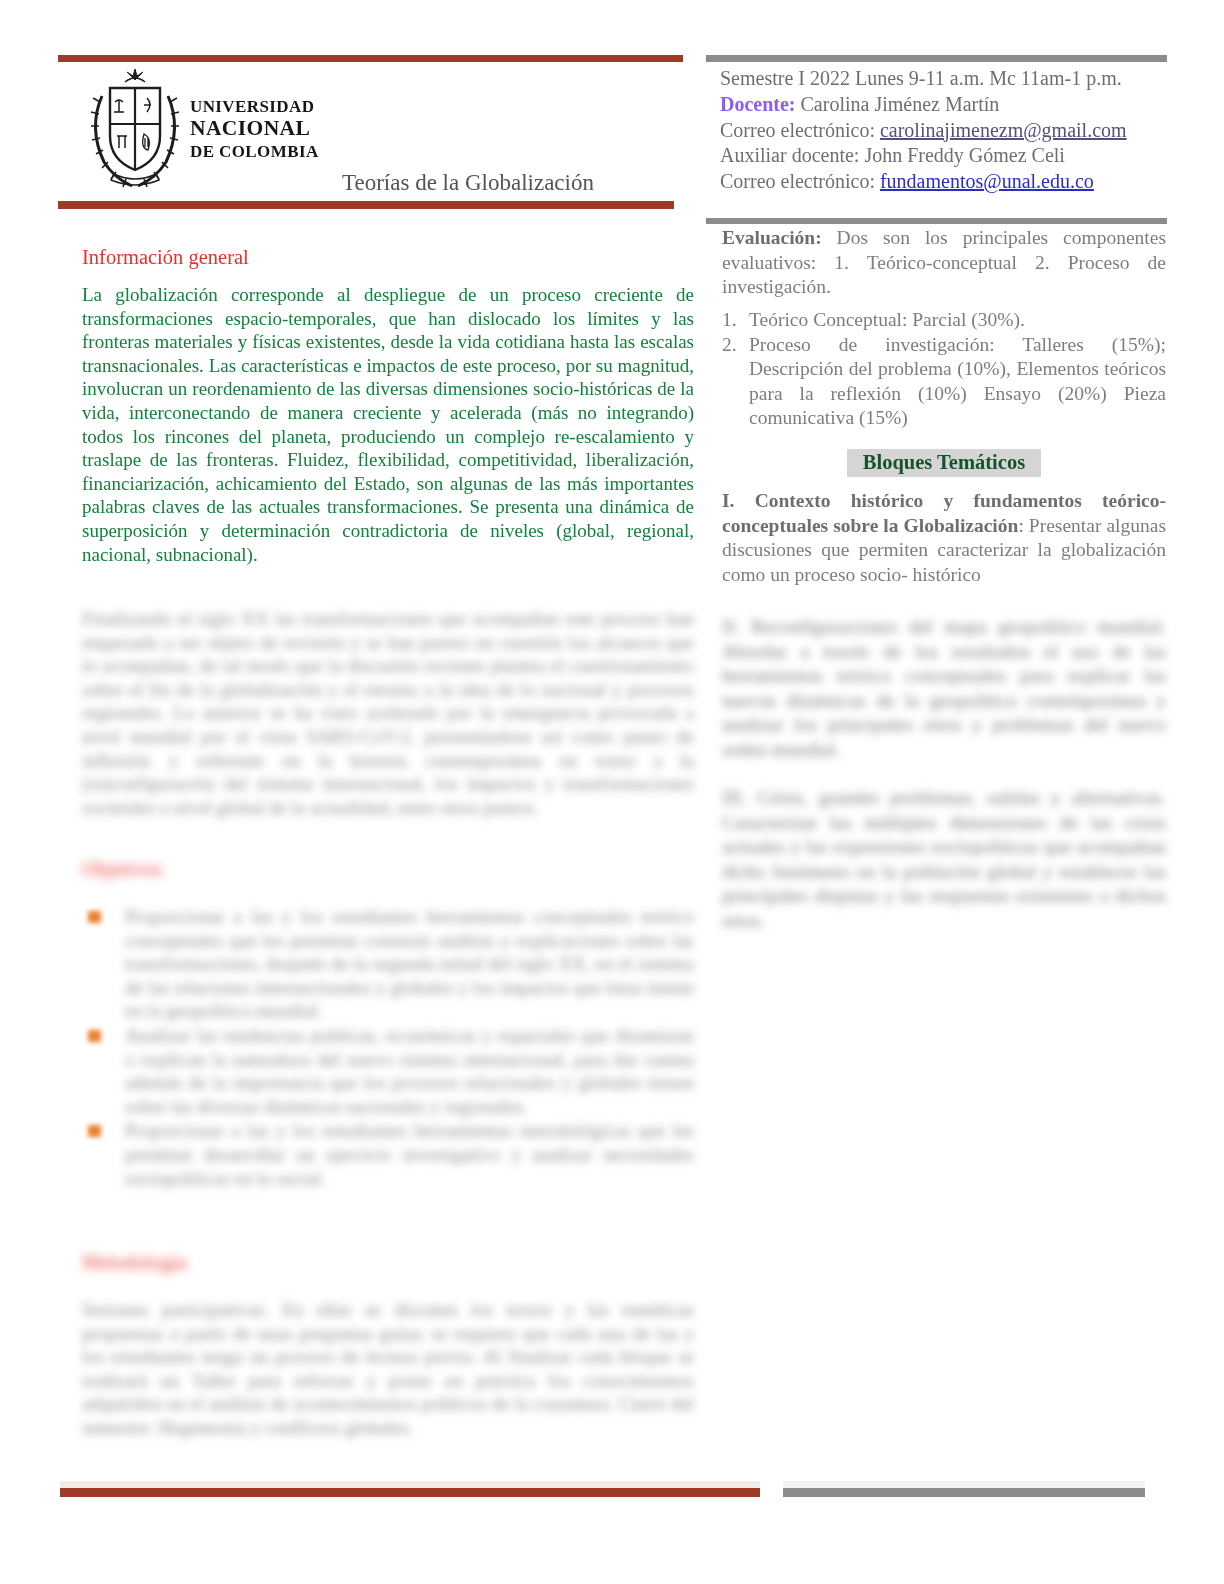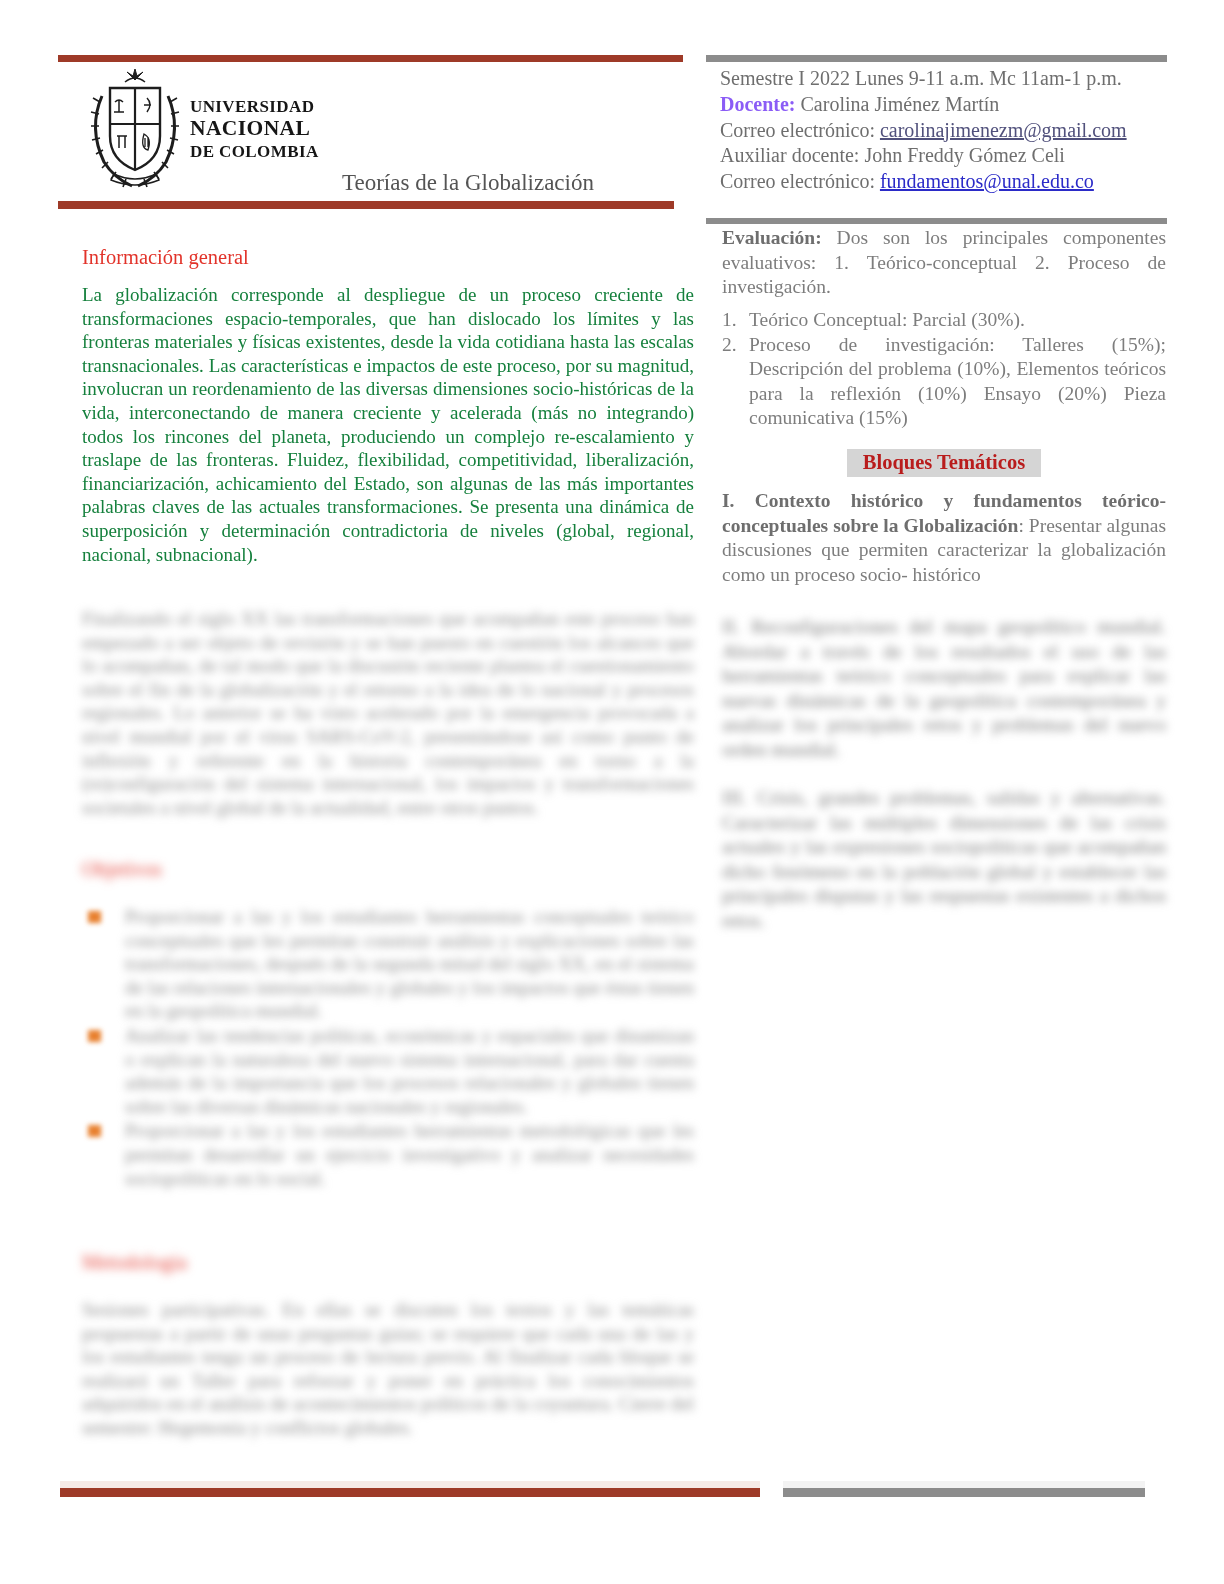--- a/index.html
+++ b/index.html
@@ -63,21 +63,21 @@
   .rightcol-item{position:absolute;left:722px;width:444px;}
   .rbody{
     font-size:19.5px;line-height:24.6px;color:#7d7d7d;
     text-align:justify;
   }
   .rbody b{color:#6e6e6e;}
   .num-row{display:flex;font-size:19.5px;line-height:24.6px;color:#7d7d7d;}
   .num-row .num{flex:0 0 27px;}
   .num-row .ntxt{flex:1;text-align:justify;}
   .banner{
-    display:inline-block;background:#d5d5d5;color:#b91c1c;
+    display:inline-block;background:#d5d5d5;color:#14532d;
     font-weight:bold;font-size:20.5px;padding:2px 16px 3px 16px;
   }
   .banner-wrap{text-align:center;}
 </style>
 </head>
 <body>
 
 <div class="page">
 
   <div class="bar red" style="left:58px;top:55px;width:625px;height:7px;"></div>

